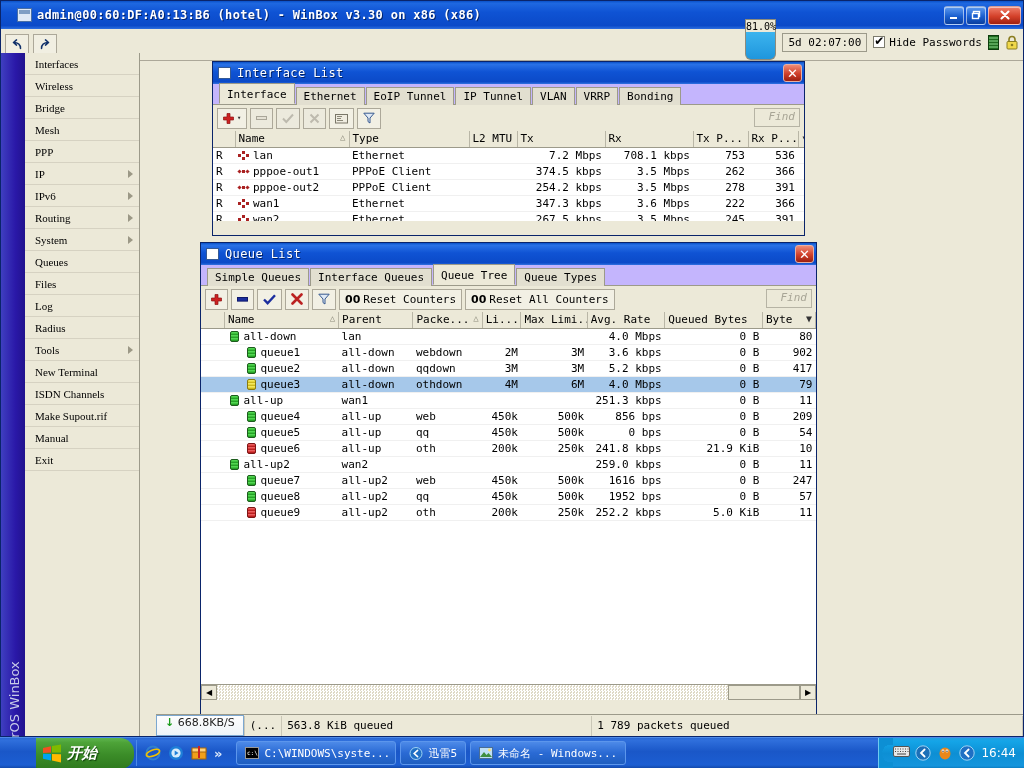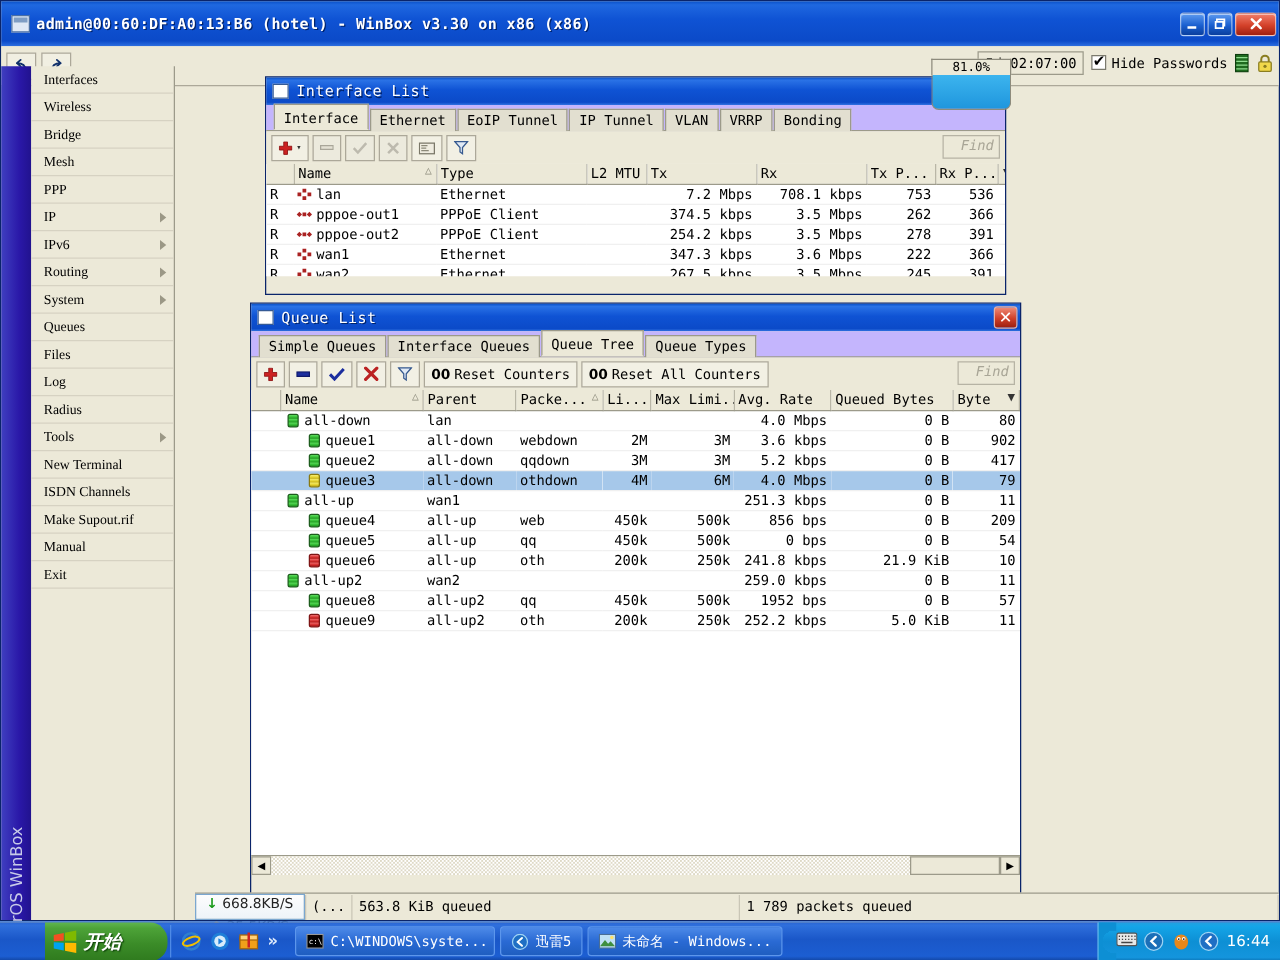--- a/index.html
+++ b/index.html
@@ -12,23 +12,23 @@
   }
   body { background: #808080; position: relative; }
 
   
   #winbox-window {
     position: absolute; left: 0; top: 0; width: 1024px; height: 737px;
     background: #ece9d8;
     border: 1px solid #0a246a;
   }
   #winbox-titlebar {
-    height: 36px;
+    height: 28px;
     background: linear-gradient(to bottom,#0a51c8 0%,#1f68e0 8%,#0f53d4 40%,#0b4ac8 88%,#2e6fe0 100%);
-    display: flex; align-items: center; padding: 0 2px 0 8px;
+    display: flex; align-items: center; padding: 0 2px 0 16px;
     color: #fff;
   }
   #winbox-titlebar .tb-icon {
     width: 15px; height: 14px; margin-right: 5px;
     background: #dfe8f5; border: 1px solid #4a6fa5; position: relative; flex: none;
   }
   #winbox-titlebar .tb-icon:after{
     content:""; position:absolute; left:1px; top:1px; right:1px; height:4px; background:#7f9dc4;
   }
   #winbox-title-text {
@@ -79,21 +79,21 @@
   }
   .chk .box:after {
     content: "\2714"; position: absolute; left: 0px; top: -3px;
     font-size: 12px; color: #000; font-family: "DejaVu Sans", sans-serif;
   }
   .bars { display:flex; gap:1px; }
   .lockicon { width: 14px; height: 15px; }
 
   
   #cpu-gauge {
-    position: absolute; left: 744px; top: 46px; width: 64px; height: 45px;
+    position: absolute; left: 744px; top: 18px; width: 31px; height: 45px;
     z-index: 40;
   }
   #cpu-gauge .cg-label {
     background: #ece9d8; border: 1px solid #8d8b7c; border-bottom: none;
     text-align: center; font-size: 10px; padding: 1px 0 0;
     font-family: "DejaVu Sans Mono", monospace;
   }
   #cpu-gauge .cg-bar {
     height: 28px; background: #29a8e8;
     border: 1px solid #8d8b7c; border-top: none;
@@ -741,20 +741,31 @@
             <tr>
               <td></td>
               <td style="padding-left: 6px;"><span class="qico"></span>all-up2</td>
               <td>wan2</td>
               <td></td>
               <td class="num"></td>
               <td class="num"></td>
               <td class="num">259.0 kbps</td>
               <td class="num">0 B</td>
               <td class="num">11</td>
+            </tr>
+            <tr>
+              <td></td>
+              <td style="padding-left: 23px;"><span class="qico"></span>queue7</td>
+              <td>all-up2</td>
+              <td>web</td>
+              <td class="num">450k</td>
+              <td class="num">500k</td>
+              <td class="num">1616 bps</td>
+              <td class="num">0 B</td>
+              <td class="num">247</td>
             </tr>
             <tr>
               <td></td>
               <td style="padding-left: 23px;"><span class="qico"></span>queue8</td>
               <td>all-up2</td>
               <td>qq</td>
               <td class="num">450k</td>
               <td class="num">500k</td>
               <td class="num">1952 bps</td>
               <td class="num">0 B</td>

